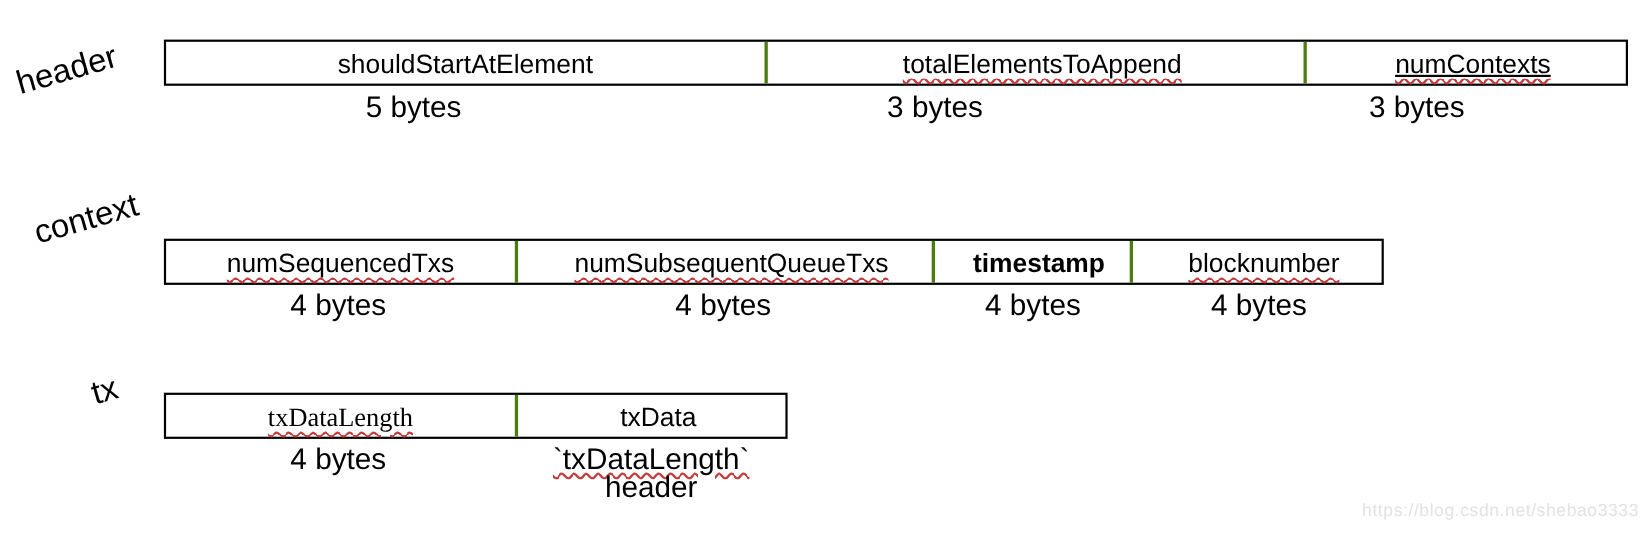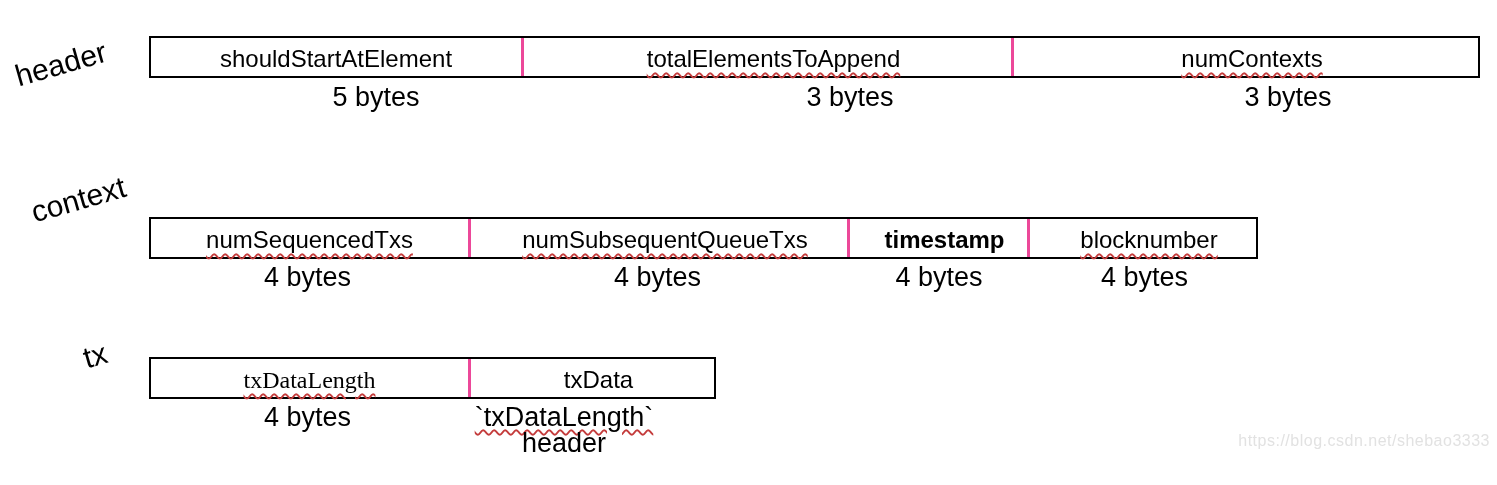--- a/index.html
+++ b/index.html
@@ -36,21 +36,21 @@
     background: #ffffff;
   }
   .cell {
     display: flex;
     align-items: center;
     justify-content: center;
     box-sizing: border-box;
     overflow: visible;
   }
   .cell.sep {
-    border-left: 3px solid #ec4899;
+    border-left: 3px solid #4d7c0f;
     padding-left: 12px;
   }
   .cell-text {
     font-size: 24px;
     line-height: 1;
     white-space: nowrap;
     padding-top: 3px;
   }
   
   .sq {
@@ -71,43 +71,43 @@
   .caption {
     position: absolute;
     font-size: 27px;
     color: #000000;
     text-align: center;
     line-height: 26px;
   }
   .watermark {
     position: absolute;
     right: 7px;
-    top: 432px;
+    top: 456px;
     font-size: 16px;
     color: #e2e2e2;
     letter-spacing: 0.5px;
     white-space: nowrap;
     margin-left: 15px;
   }
 </style>
 </head>
 <body>
 
 <div class="canvas">
 
   <div class="row-label" style="left:16px; top:60px;">header</div>
 
   <div class="struct-box" style="left:149px; top:36px; width:1331px;">
-    <div class="cell" style="width:370px;">
+    <div class="cell" style="width:544px;">
       <span class="cell-text">shouldStartAtElement</span>
     </div>
     <div class="cell sep" style="width:490px;">
       <span class="cell-text sq">totalElementsToAppend</span>
     </div>
-    <div class="cell sep" style="flex:1;">
+    <div class="cell sep" style="flex:1;text-decoration:underline;">
       <span class="cell-text sq">numContexts</span>
     </div>
   </div>
 
   <div class="caption" style="left:149px; top:84px; width:454px;">5 bytes</div>
   <div class="caption" style="left:605px; top:84px; width:490px;">3 bytes</div>
   <div class="caption" style="left:1097px; top:84px; width:382px;">3 bytes</div>
 
   <div class="row-label" style="left:32px; top:196px;">context</div>
 
@@ -136,20 +136,20 @@
   <div class="struct-box" style="left:149px; top:357px; width:567px;">
     <div class="cell" style="width:317px;font-family:Liberation Serif, serif;">
       <span class="cell-text sq">txDataLength</span>
     </div>
     <div class="cell sep" style="flex:1;">
       <span class="cell-text">txData</span>
     </div>
   </div>
 
   <div class="caption" style="left:149px; top:404px; width:317px;">4 bytes</div>
-  <div class="caption" style="left:440px; top:404px; width:248px;">
+  <div class="caption" style="left:468px; top:404px; width:248px;">
     <div class="sq2">`txDataLength`</div>
     <div>header</div>
   </div>
 
   <div class="watermark">https://blog.csdn.net/shebao3333</div>
 
 </div>
 
 </body></html>

